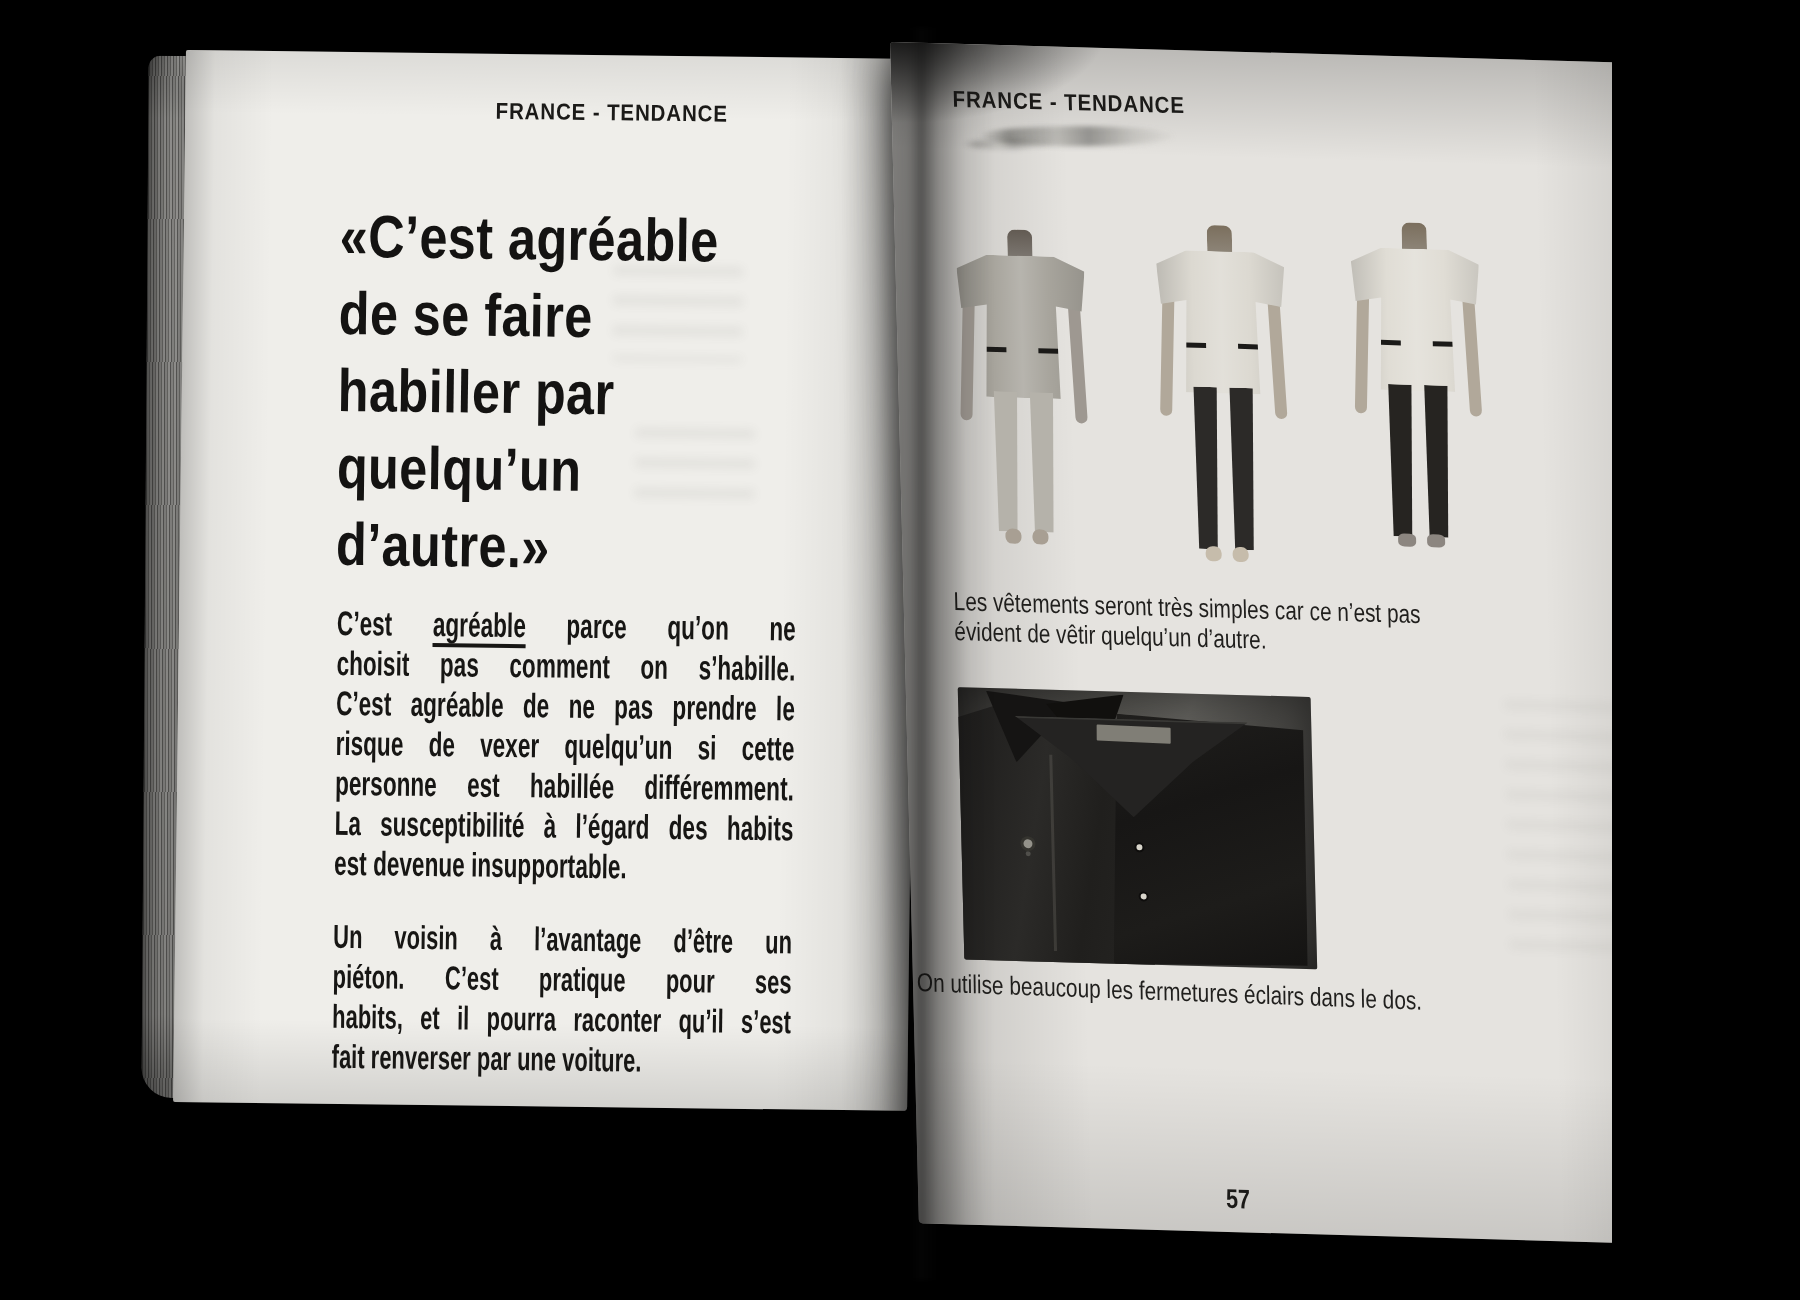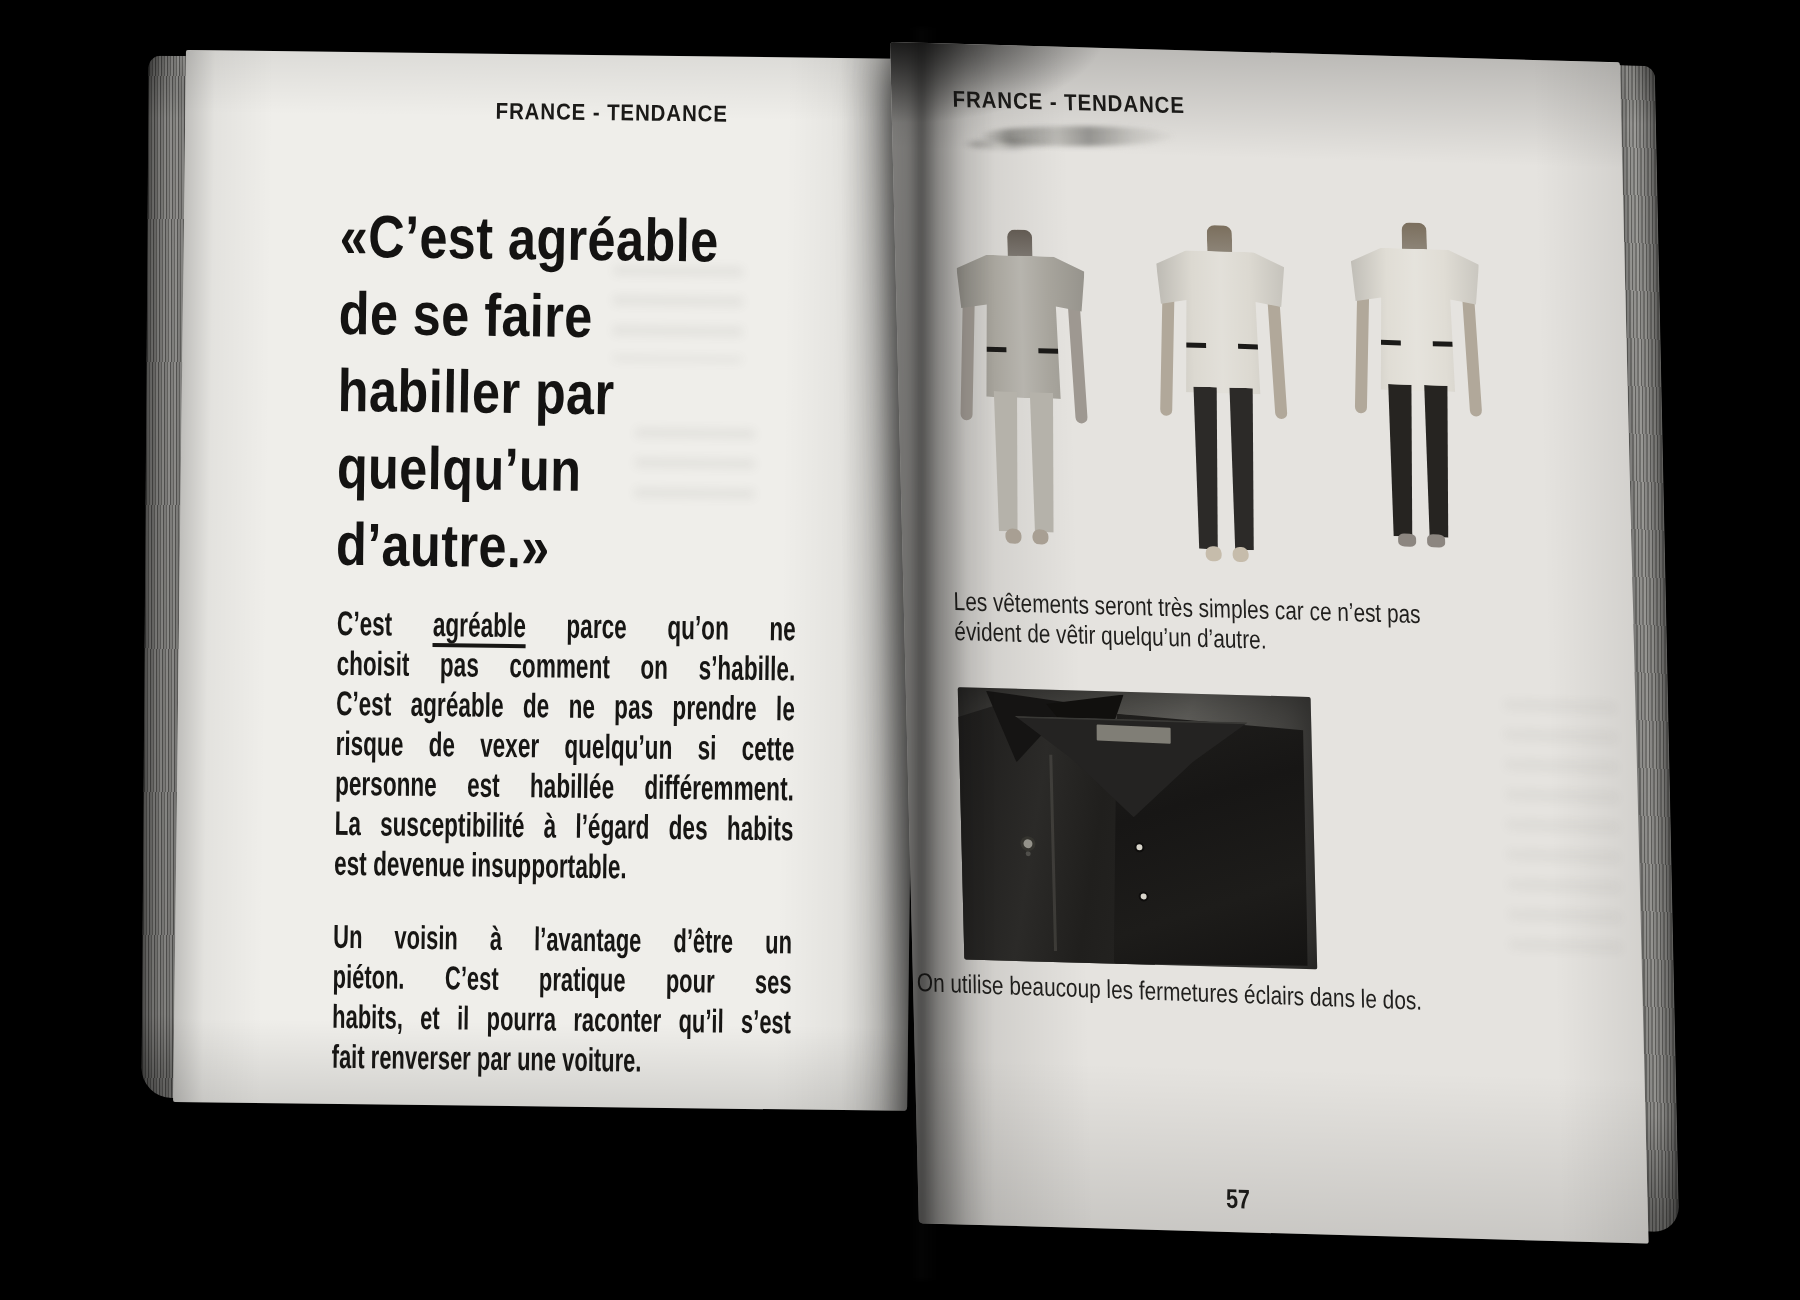--- a/index.html
+++ b/index.html
@@ -1,16 +1,16 @@
 <!DOCTYPE html>
 <html style="--background: #000000; --ink: #1b1a18; --paper-left: #efeeea; --paper-right: #e5e3df; --shirt-gray: #a7a49c; --shirt-white: #dcd9d1; --pants-light: #b5b2aa; --pants-dark: #2c2a28; --skin: #b1a89a; --photo-bg: #4a4946; --photo-shirt: #201f1d;"><head>
 <meta charset="utf-8">
 <style>
   html,body{margin:0;padding:0;background:#000;}
-  .scene{position:relative;width:1800px;height:1300px;background:var(--background,#000);
+  .scene{position:relative;width:1612px;height:1300px;background:var(--background,#000);
          overflow:hidden;font-family:"Liberation Sans",sans-serif;}
 
   
   .edge-stack{position:absolute;z-index:1;}
   .edge-left{left:145px;top:56px;width:80px;height:1042px;transform:rotate(.4deg);
     background:
       linear-gradient(90deg,rgba(0,0,0,.6),rgba(0,0,0,0) 40%),
       linear-gradient(180deg,rgba(0,0,0,.25),rgba(0,0,0,0) 6%,rgba(0,0,0,0) 92%,rgba(0,0,0,.3)),
       repeating-linear-gradient(90deg,#82817e 0 1px,#c8c7c3 1px 3px,#9a9995 3px 4px,#dcdbd7 4px 6px);
     border-radius:12px 0 0 30px;}

